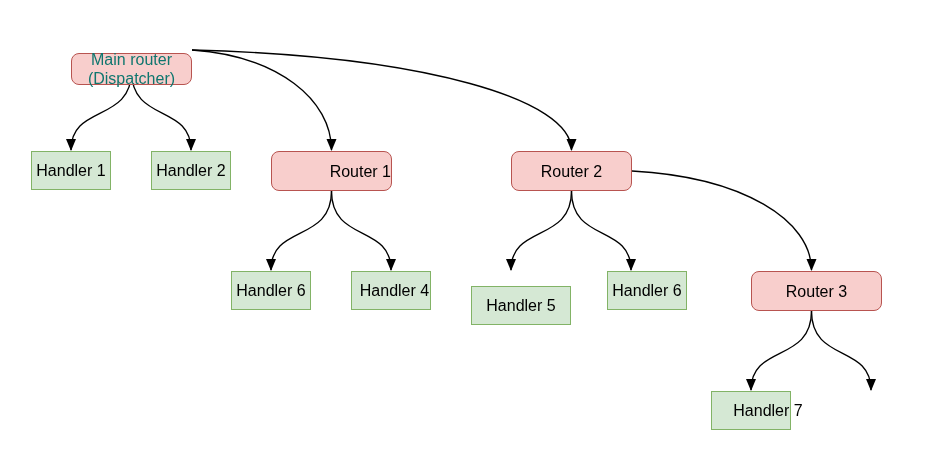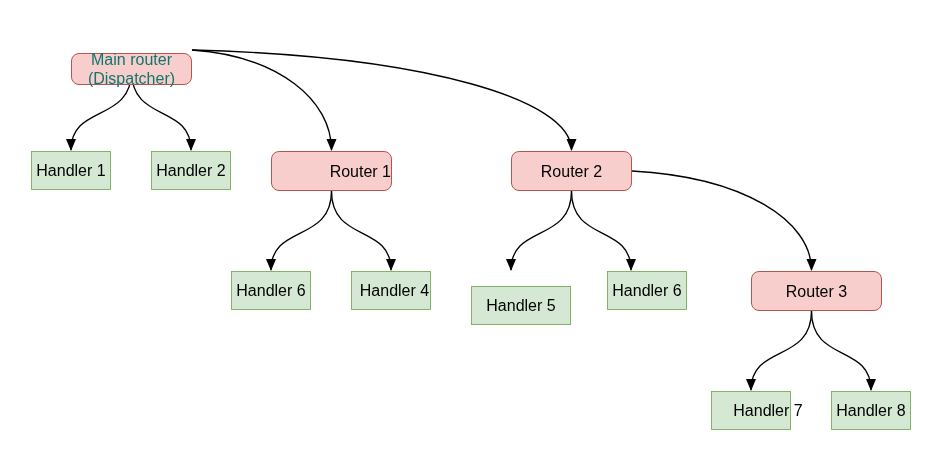--- a/index.html
+++ b/index.html
@@ -105,17 +105,14 @@
       </div>
       <div class="node handler" style="left: 591px; top: 271px; width: 80px; height: 39px; background: rgb(213, 232, 212); border: 1.5px solid rgb(130, 179, 102); color: rgb(0, 0, 0); margin-left: 16px;">
         <span>Handler 6</span>
       </div>
       <div class="node router" style="left: 751px; top: 271px; width: 131px; height: 40px; background: rgb(248, 206, 204); border: 1.5px solid rgb(184, 84, 80); color: rgb(0, 0, 0);">
         <span>Router 3</span>
       </div>
       <div class="node handler" style="left: 711px; top: 391px; width: 80px; height: 39px; background: rgb(213, 232, 212); border: 1.5px solid rgb(130, 179, 102); color: rgb(0, 0, 0); padding-left: 34px;">
         <span>Handler 7</span>
       </div>
-      <div class="node handler" style="left: 831px; top: 391px; width: 80px; height: 39px; background: rgb(213, 232, 212); border: 1.5px solid rgb(130, 179, 102); color: rgb(0, 0, 0);">
-        <span>Handler 8</span>
-      </div>
     </div>
 </div>
 
 </body></html>

